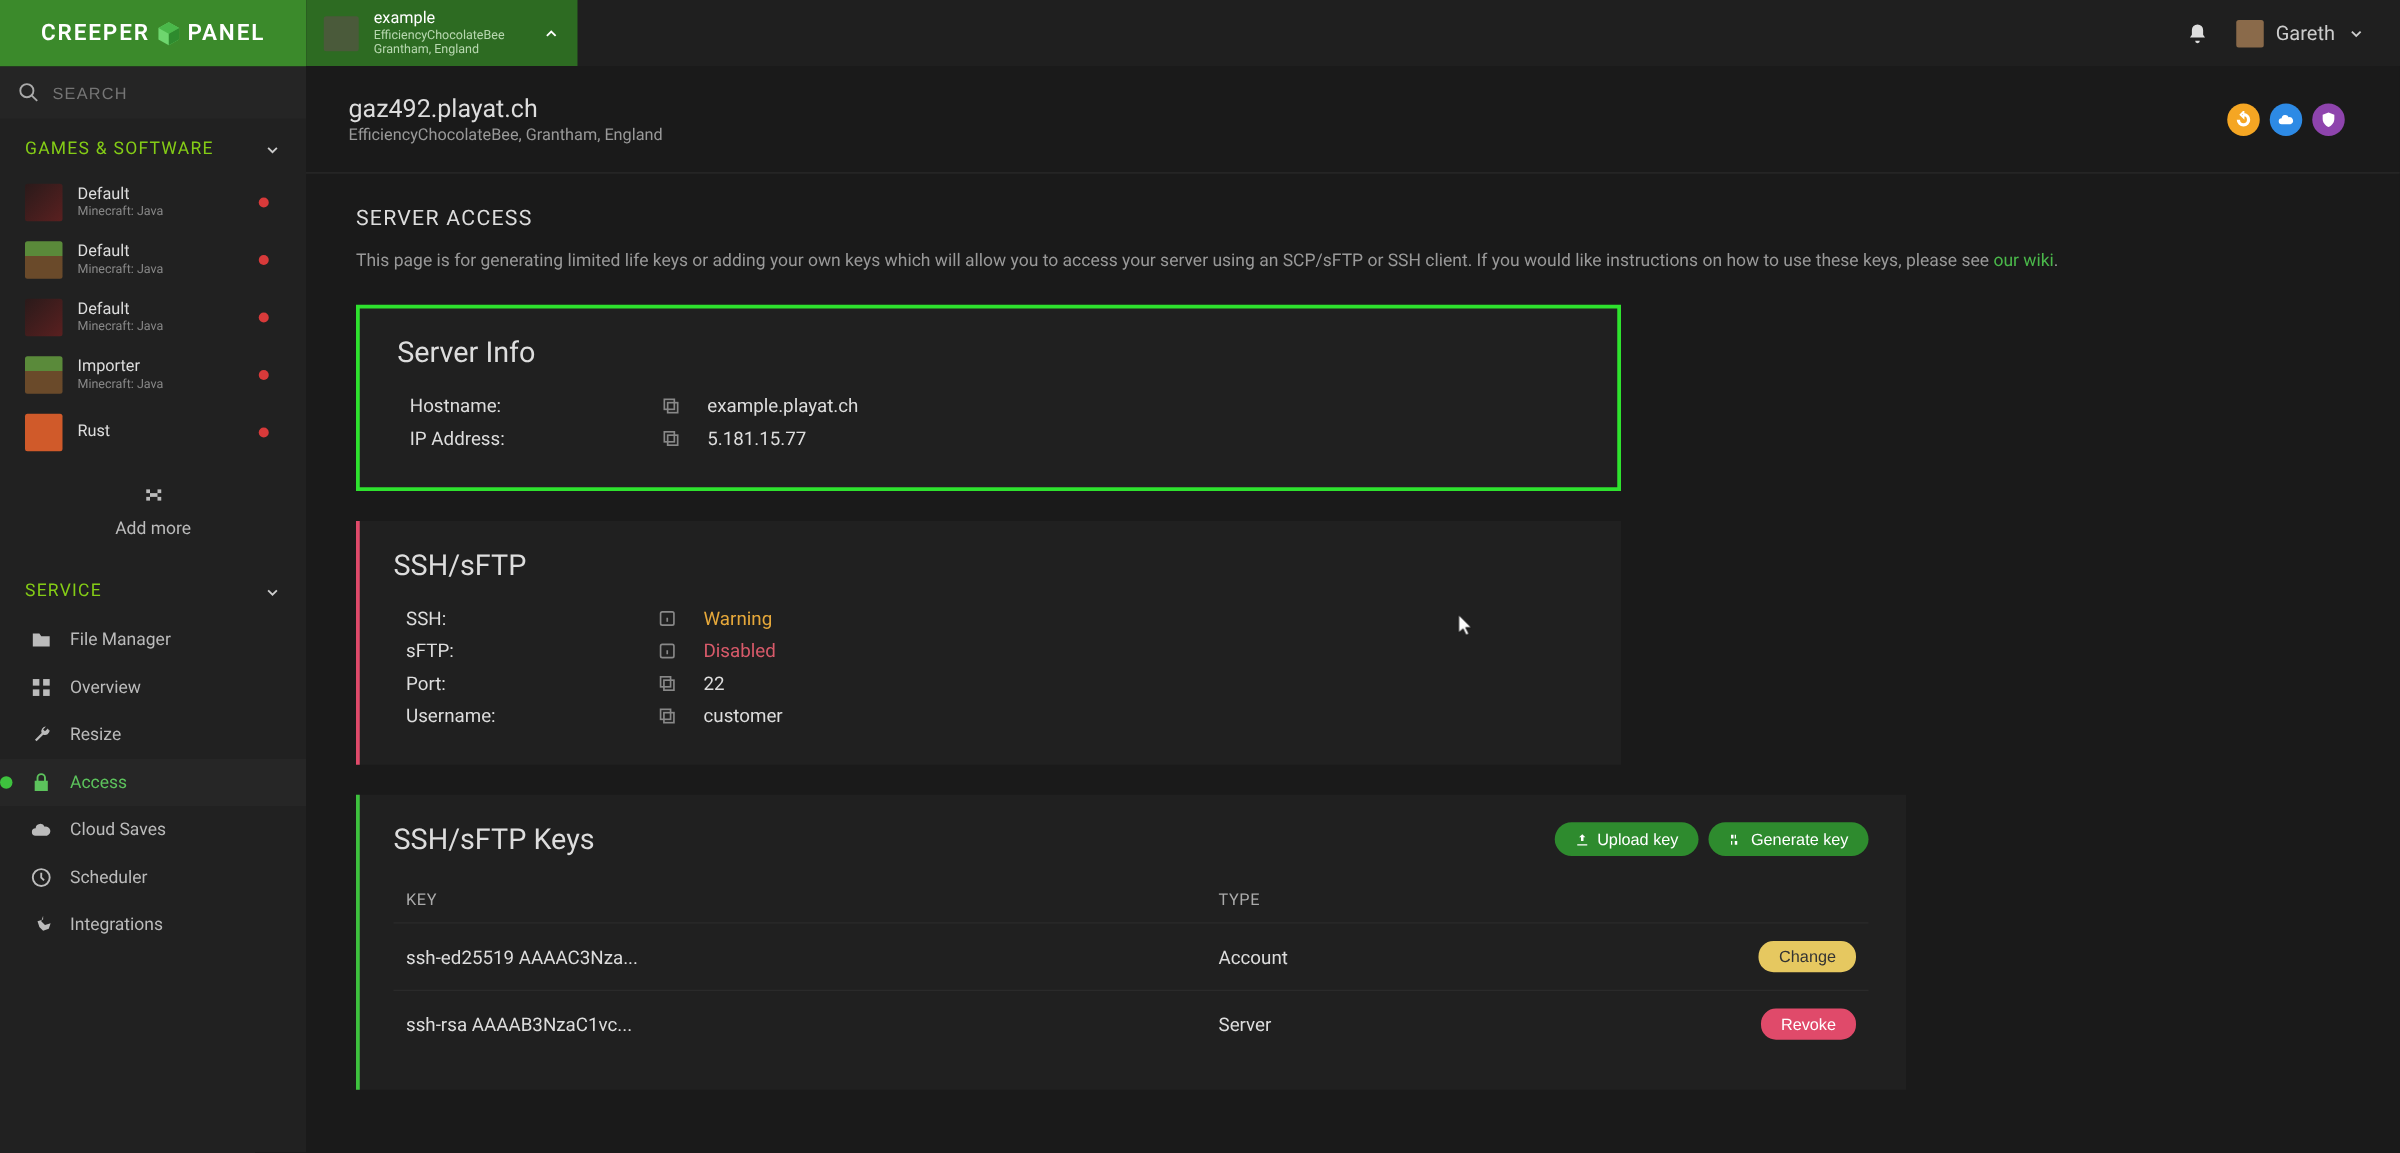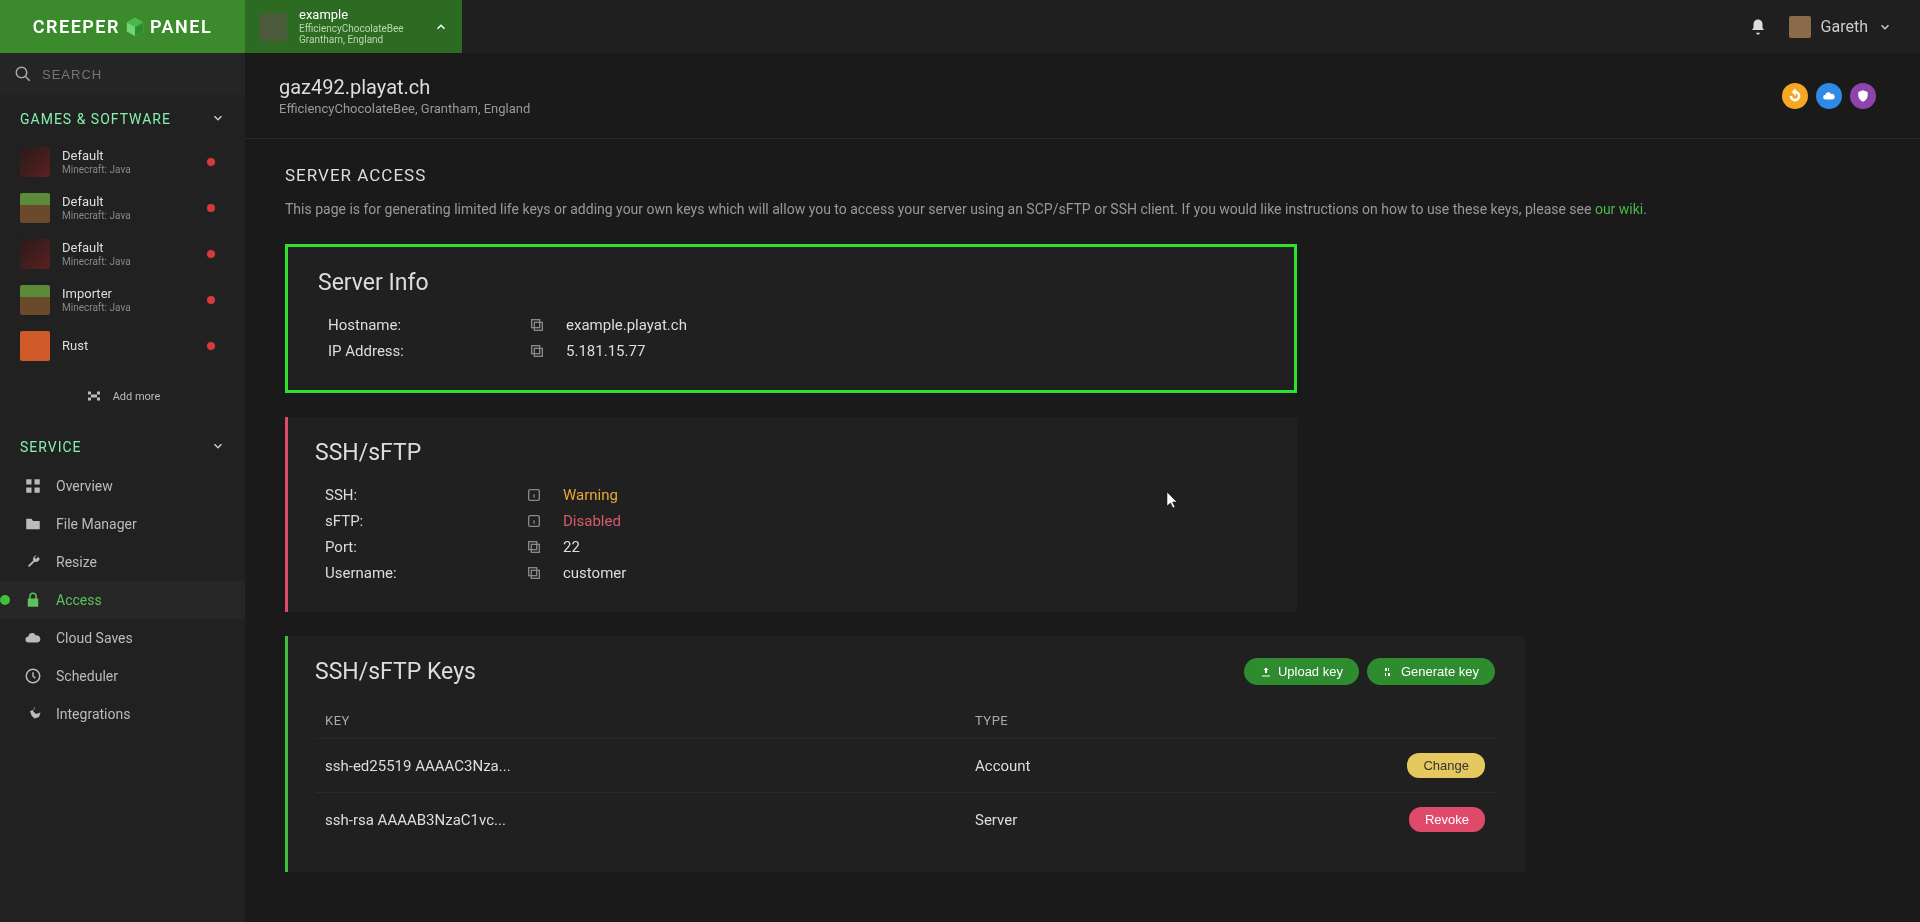--- a/index.html
+++ b/index.html
@@ -92,24 +92,24 @@
   background: transparent;
   border: none;
   color: #aaa;
   font-size: 13px;
   letter-spacing: 1px;
   outline: none;
   flex: 1;
 }
 .section-header {
   display: flex;
-  align-items: flex-start;
+  align-items: flex-end;
   justify-content: space-between;
   padding: 16px 20px 12px;
-  color: #86efac;
+  color: #84cc16;
   font-size: 14px;
   letter-spacing: 1px;
   cursor: pointer;
 }
 .game-item {
   display: flex;
   align-items: center;
   padding: 8px 20px;
   gap: 12px;
   cursor: pointer;
@@ -126,22 +126,23 @@
 .game-thumb.rust { background: #d05a2a; }
 .game-texts { display: flex; flex-direction: column; flex: 1; line-height: 1.15; }
 .game-name { color: #ddd; font-size: 13px; }
 .game-sub { color: #888; font-size: 10px; }
 .status-dot {
   width: 8px; height: 8px; border-radius: 50%; background: #d83a3a;
   margin-right: 10px;
 }
 .add-more {
   display: flex; align-items: center; justify-content: center;
-  gap: 10px; padding: 18px 0; color: #bbb; font-size: 11px;
+  gap: 10px; padding: 18px 0; color: #bbb; font-size: 14px;
   cursor: pointer;
+  flex-direction: column;
 }
 .svc-item {
   display: flex; align-items: center; gap: 14px;
   padding: 10px 24px; color: #bbb; font-size: 14px;
   cursor: pointer; position: relative;
 }
 .svc-item.active { background: #262626; }
 .svc-item.active::before {
   content: ''; position: absolute; left: 0; top: 50%;
   transform: translateY(-50%);
@@ -374,35 +375,35 @@
         <svg width="14" height="14" viewBox="0 0 24 24">
             <path fill="none" stroke="#ccc" stroke-width="2.5" d="M6 9l6 6 6-6"></path>
           </svg>
       </span>
     </div>
 
     <div id="svc-list">
         <div class="svc-item">
     <span class="svc-icon">
             <svg width="18" height="18" viewBox="0 0 24 24">
+              <path fill="currentColor" d="M3 5h7l2 3h9v11H3z"></path>
+            </svg>
+          </span>
+    <span>File Manager</span>
+        </div>
+        <div class="svc-item">
+    <span class="svc-icon">
+            <svg width="18" height="18" viewBox="0 0 24 24">
               <rect x="3" y="3" width="7" height="7" fill="currentColor"></rect>
               <rect x="14" y="3" width="7" height="7" fill="currentColor"></rect>
               <rect x="3" y="14" width="7" height="7" fill="currentColor"></rect>
               <rect x="14" y="14" width="7" height="7" fill="currentColor"></rect>
             </svg>
           </span>
     <span>Overview</span>
-        </div>
-        <div class="svc-item">
-    <span class="svc-icon">
-            <svg width="18" height="18" viewBox="0 0 24 24">
-              <path fill="currentColor" d="M3 5h7l2 3h9v11H3z"></path>
-            </svg>
-          </span>
-    <span>File Manager</span>
         </div>
         <div class="svc-item">
     <span class="svc-icon">
             <svg width="18" height="18" viewBox="0 0 24 24">
               <path fill="currentColor" d="M21 7a5 5 0 01-6.9 4.6L7 18.7 5.3 17l7.1-7.1A5 5 0 0117 3l-3 3 2 2 3-3c.6.6 1 1.3 1 2z"></path>
             </svg>
           </span>
     <span>Resize</span>
         </div>
         <div class="svc-item active">

